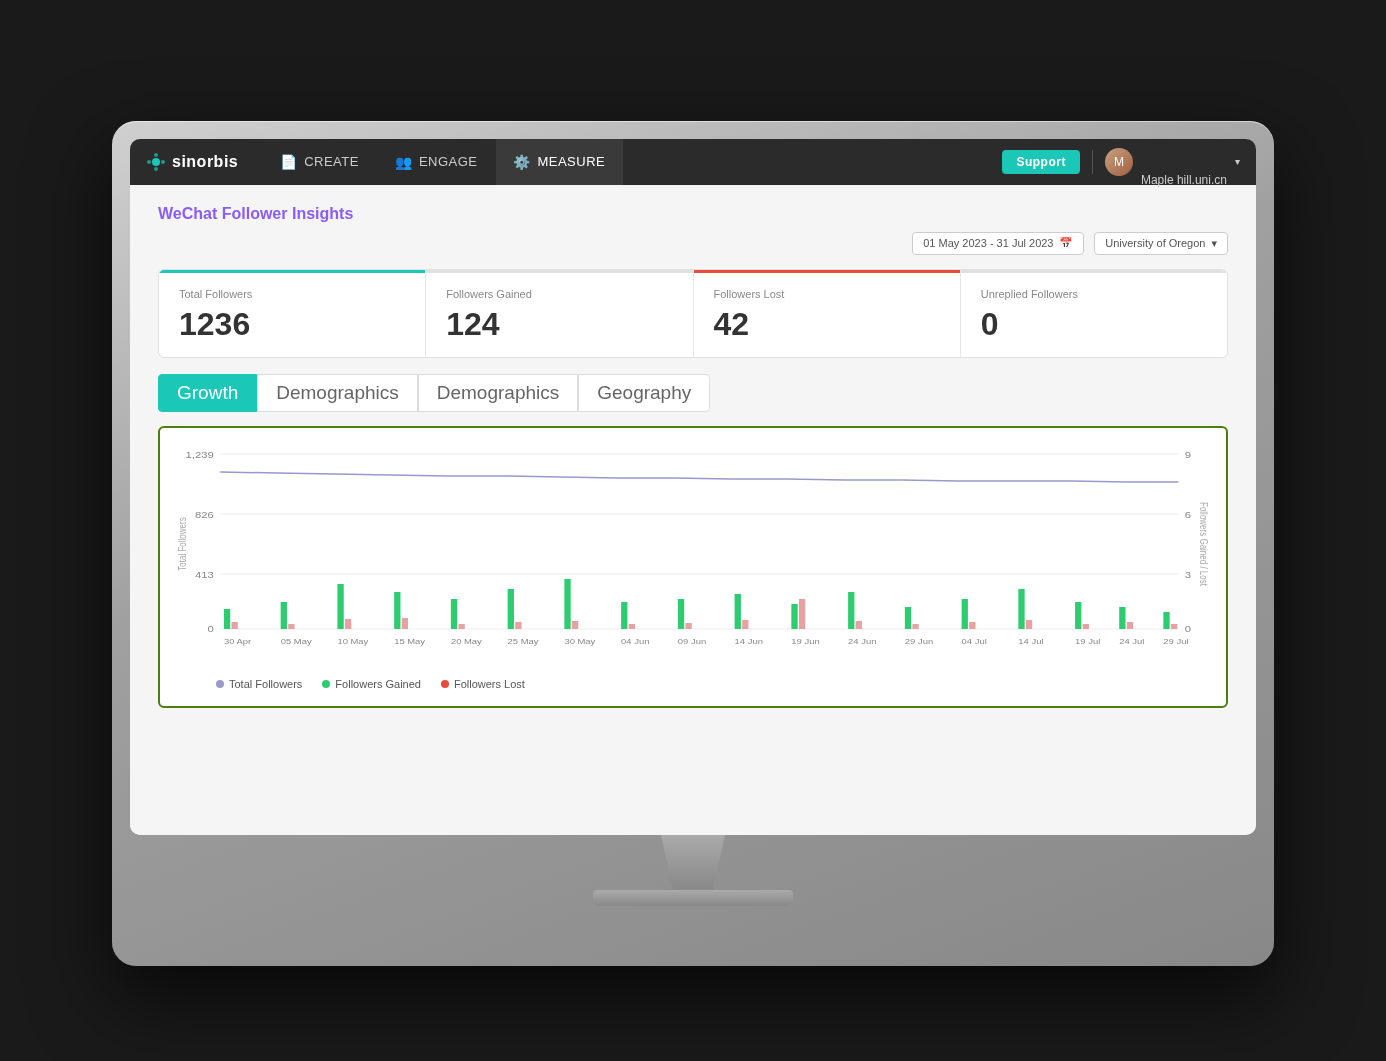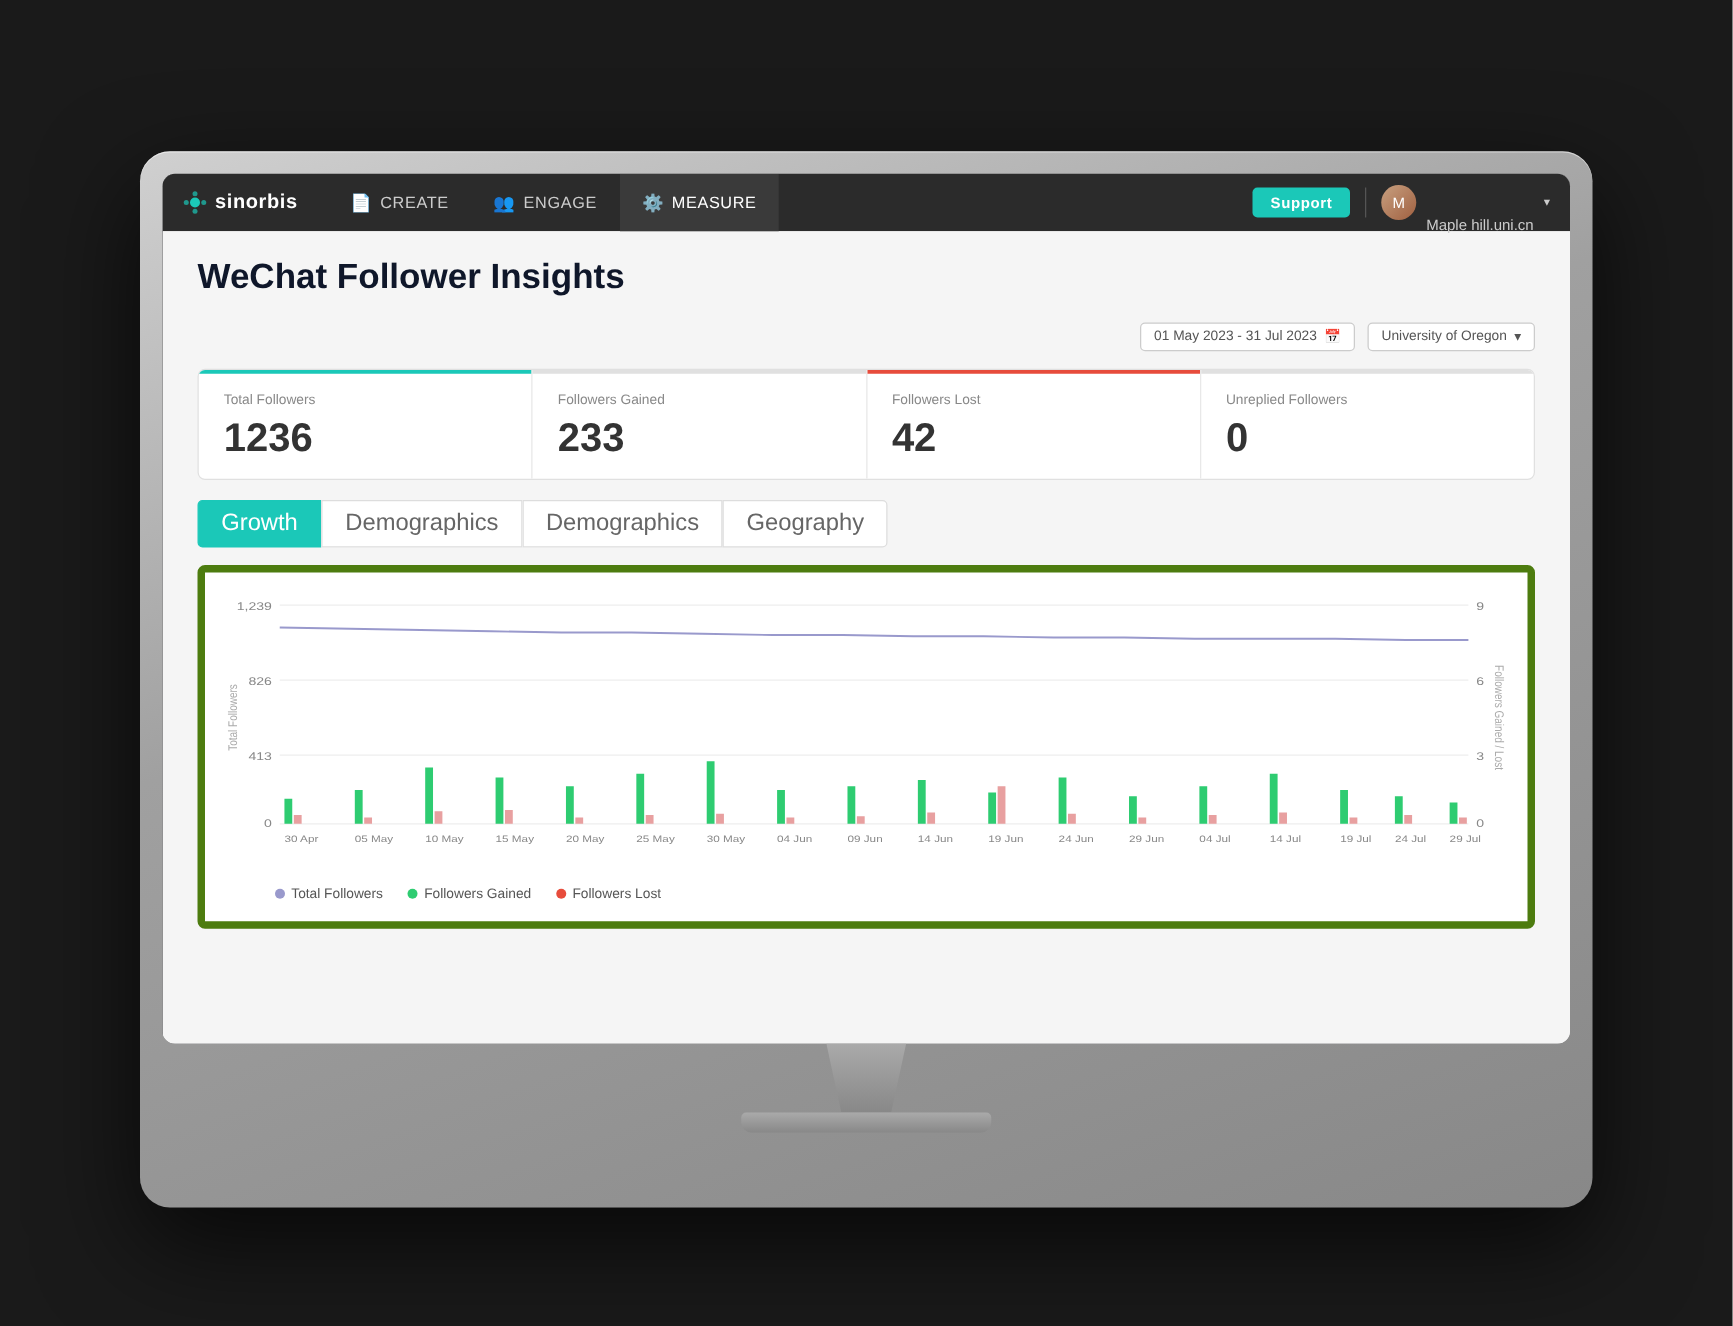--- a/index.html
+++ b/index.html
@@ -150,24 +150,24 @@
     }
 
     
     .main-content {
       padding: 20px 28px;
       background: #f5f5f5;
       min-height: 650px;
     }
 
     .page-title {
-      font-size: 28px;
+      font-size: 16px;
       font-weight: 600;
-      color: #0f172a;
-      margin-bottom: 21px;
+      color: #8b5cf6;
+      margin-bottom: 9px;
     }
 
     
     .filter-row {
       display: flex;
       justify-content: flex-end;
       gap: 10px;
       margin-bottom: 14px;
     }
 
@@ -267,21 +267,21 @@
 
     .tab-btn.active {
       background: #1bc8b8;
       color: #fff;
       border-color: #1bc8b8;
     }
 
     
     .chart-container {
       background: #fff;
-      border: 6px solid #4d7c0f;
+      border: 2px solid #4d7c0f;
       border-radius: 6px;
       padding: 16px;
       position: relative;
     }
 
     .chart-svg {
       width: 100%;
       height: 220px;
     }
 
@@ -386,21 +386,21 @@
           <div class="stats-row">
             <div class="stat-card stat-card-total">
               <div class="stat-card-top-line"></div>
               <div class="stat-label">Total Followers</div>
               <div class="stat-value">1236</div>
             </div>
 
             <div class="stat-card stat-card-gained">
               <div class="stat-card-top-line"></div>
               <div class="stat-label">Followers Gained</div>
-              <div class="stat-value">233</div>
+              <div class="stat-value">124</div>
             </div>
 
             <div class="stat-card stat-card-lost">
               <div class="stat-card-top-line"></div>
               <div class="stat-label">Followers Lost</div>
               <div class="stat-value">42</div>
             </div>
 
             <div class="stat-card stat-card-unreplied">
               <div class="stat-card-top-line"></div>

